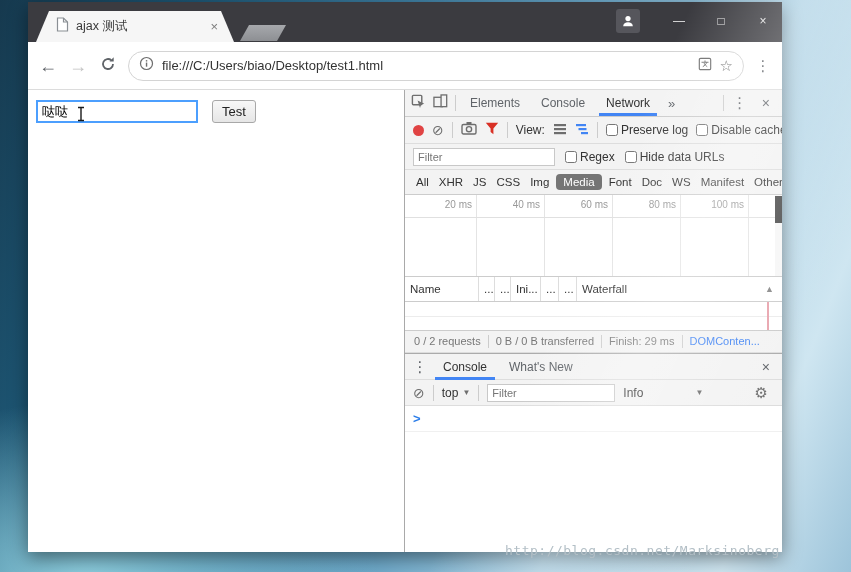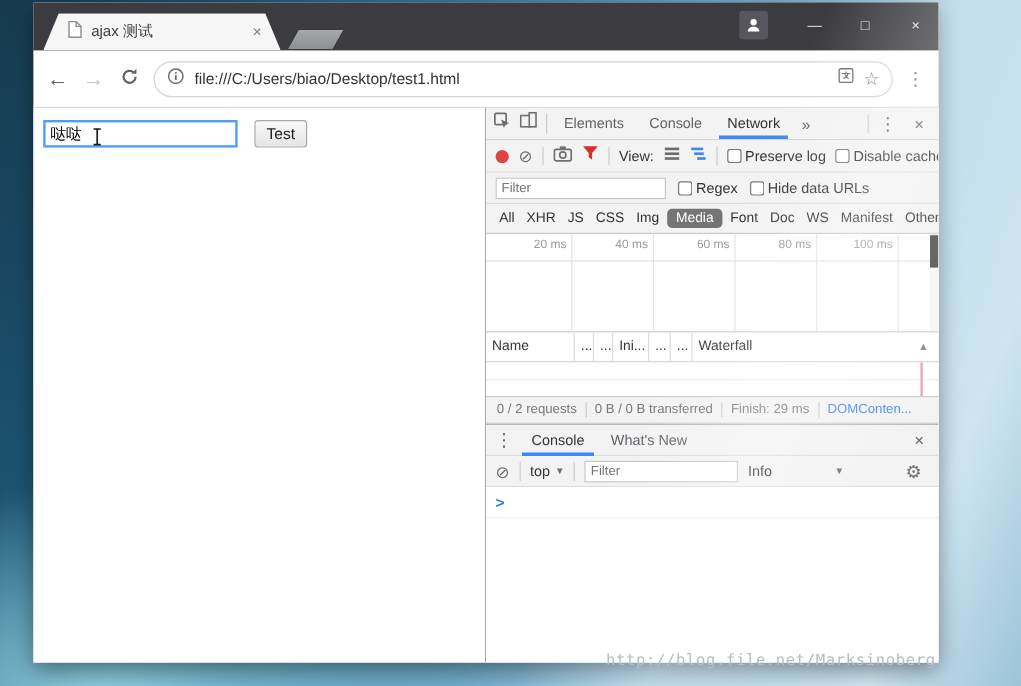--- a/index.html
+++ b/index.html
@@ -357,14 +357,14 @@
         <div class="dt-console">
           <div class="prompt-row">
             <span class="prompt">&gt;</span>
           </div>
         </div>
 
       </div>
     </div>
   </div>
 
-  <div class="watermark">http://blog.file.net/Marksinoberg</div>
+  <div class="watermark">http://blog.csdn.net/Marksinoberg</div>
 </div>
 
 </body></html>

